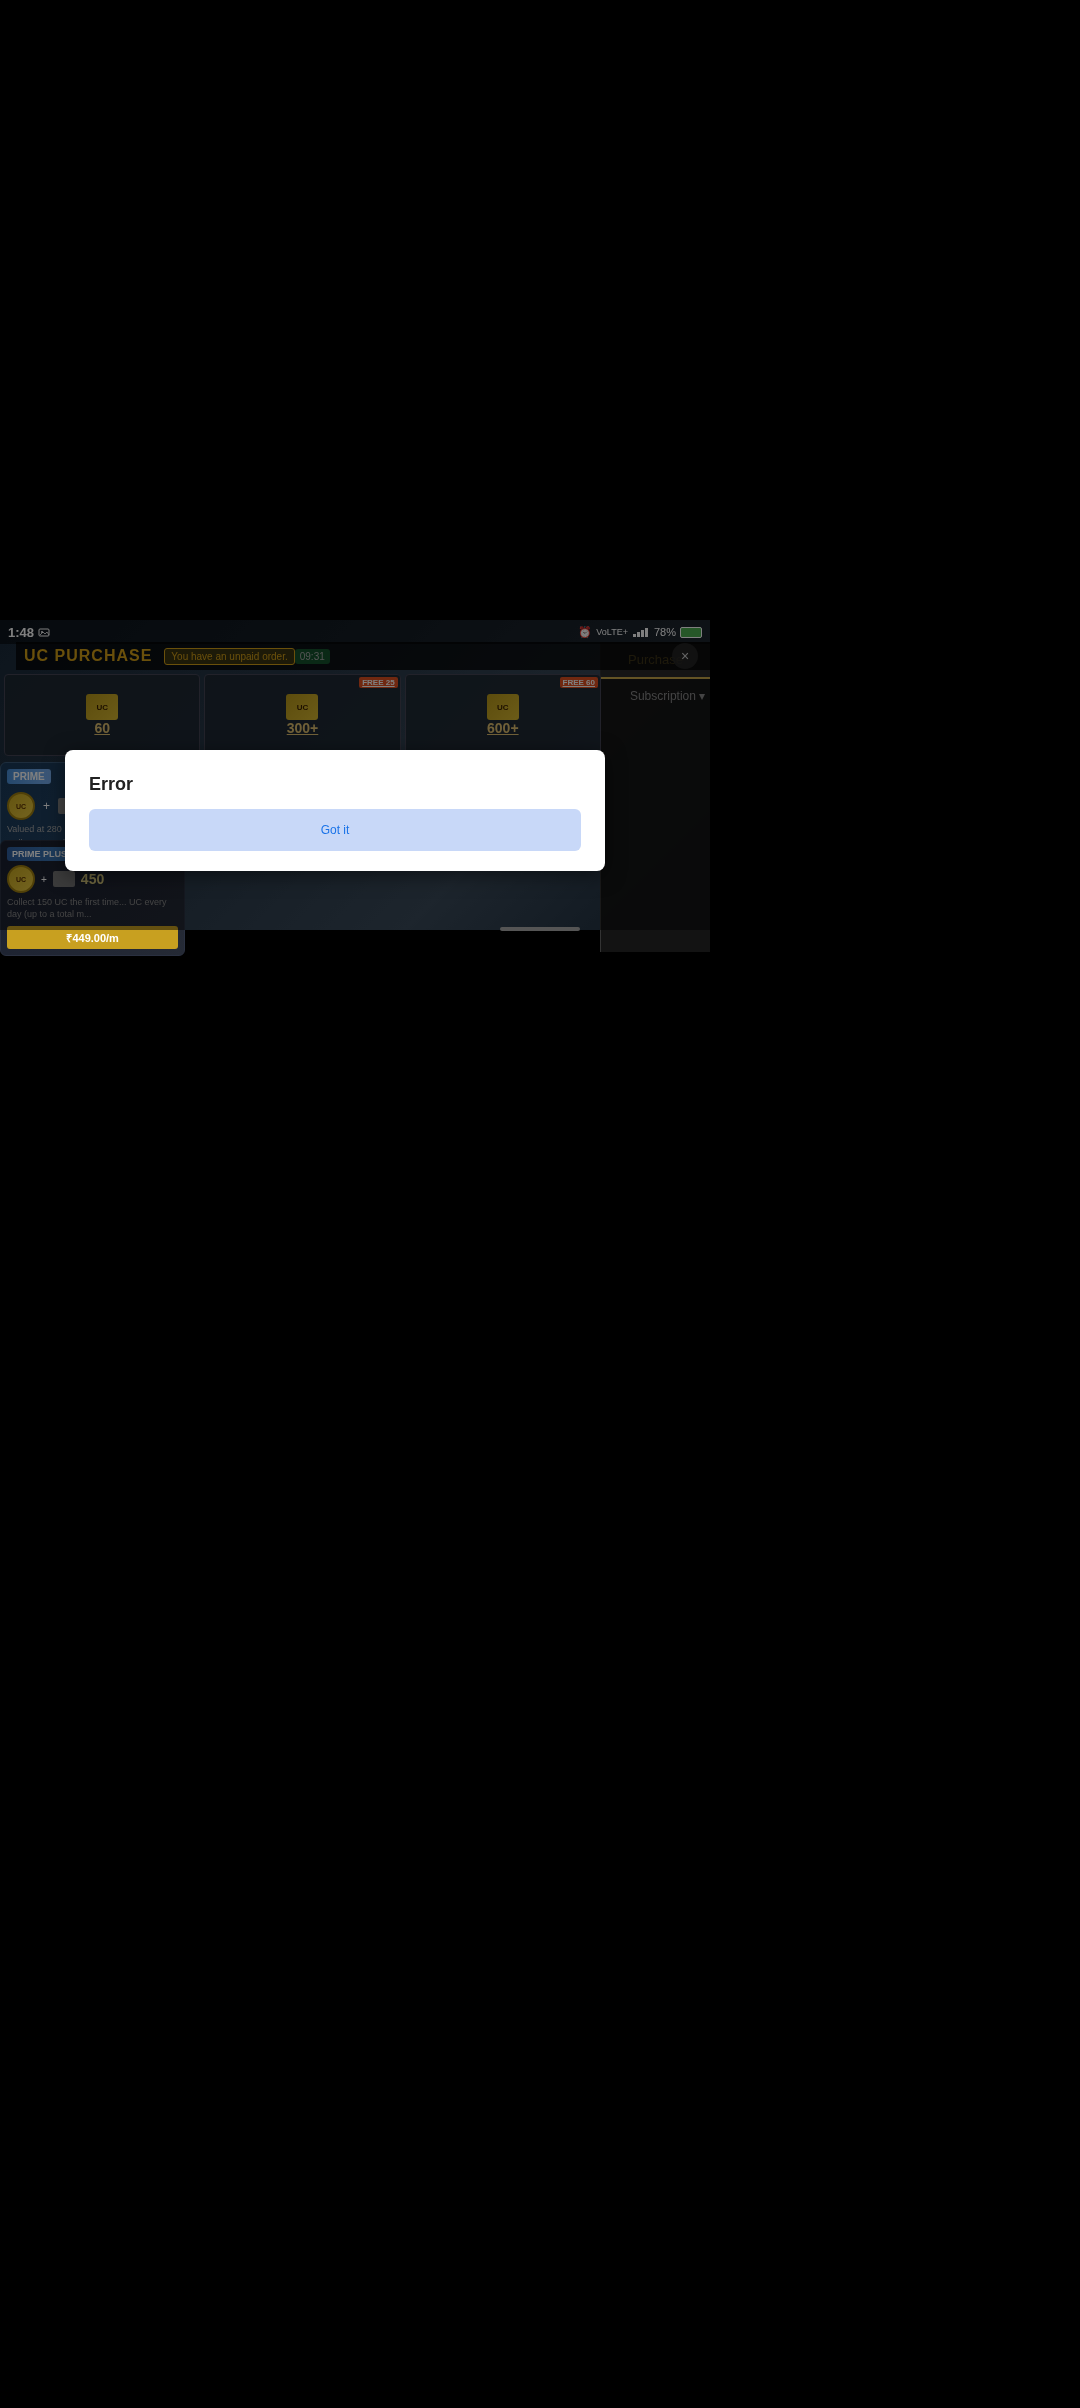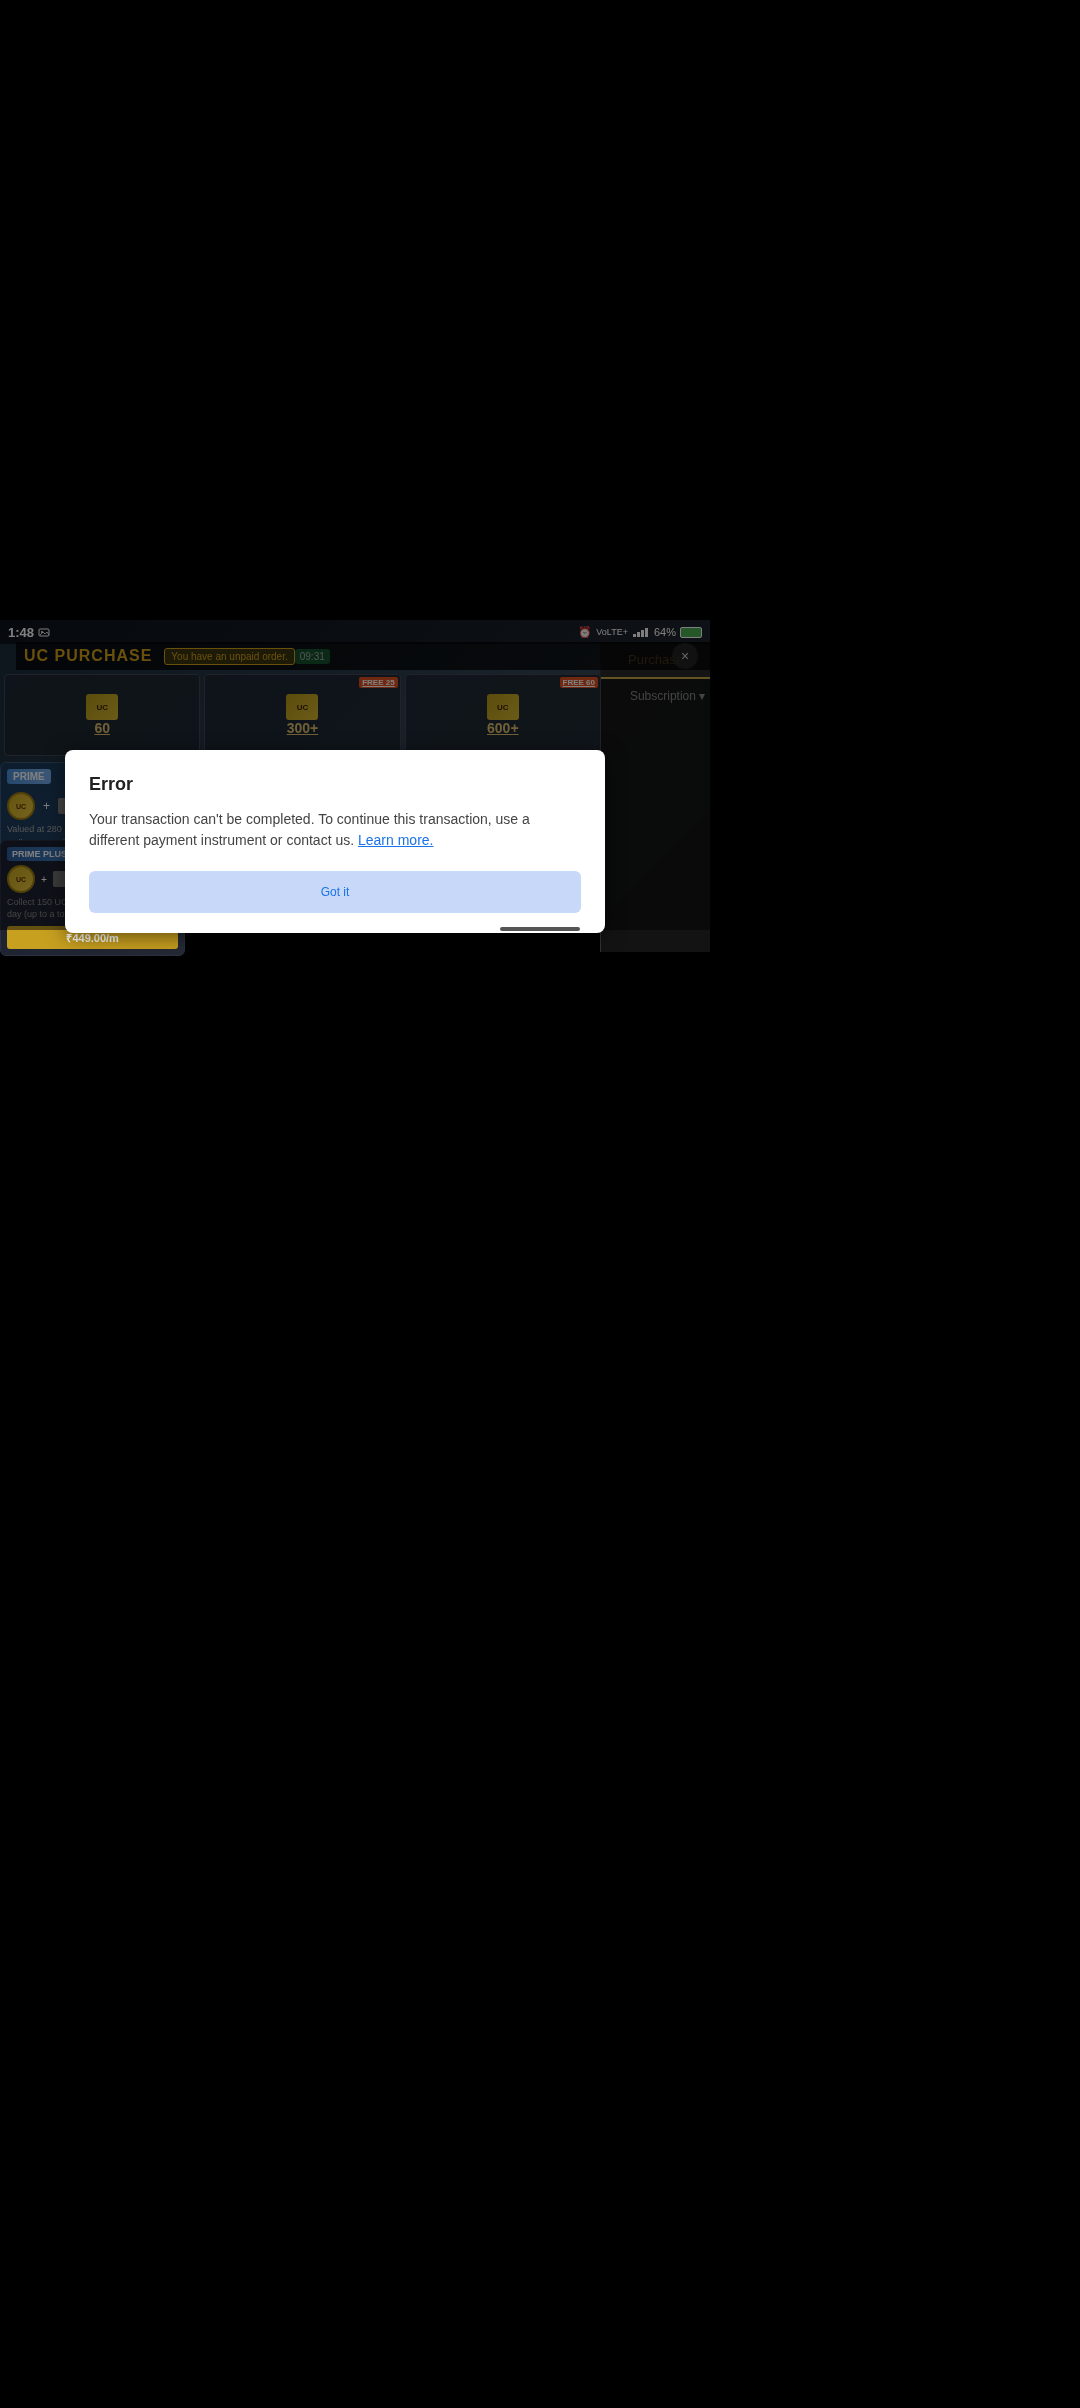--- a/index.html
+++ b/index.html
@@ -406,21 +406,21 @@
   </div>
   <div class="status-icons">
     <span>⏰</span>
     <span style="font-size:9px;">VoLTE+</span>
     <svg width="18" height="11">
       <rect x="1" y="7" width="3" height="3" fill="#fff"></rect>
       <rect x="5" y="5" width="3" height="5" fill="#fff"></rect>
       <rect x="9" y="3" width="3" height="7" fill="#fff"></rect>
       <rect x="13" y="1" width="3" height="9" fill="#fff"></rect>
     </svg>
-    <span>64%</span>
+    <span>78%</span>
     <div class="battery-bar"></div>
   </div>
 </div>
 
 <div class="uc-topbar">
   <span class="uc-title">UC PURCHASE</span>
   <span class="unpaid-notice">You have an unpaid order.</span>
   <span class="timer-badge">09:31</span>
 </div>
 
@@ -484,20 +484,16 @@
   </div>
   <div style="color:#888;font-size:9px;line-height:1.3;">Collect 150 UC the first time...
 UC every day (up to a total m...</div>
   <div style="background:#c8a020;color:#fff;font-size:11px;font-weight:bold;padding:4px 8px;border-radius:3px;text-align:center;margin-top:6px;">₹449.00/m</div>
 </div>
 
 <div class="modal-backdrop"></div>
 
 <div class="error-modal">
   <div class="error-title">Error</div>
-  <div class="error-body">
-    <span>Your transaction can't be completed. To continue this transaction, use a different payment instrument or contact us.</span>
-    <a href="#">Learn more.</a>
-  </div>
   <button class="got-it-btn">Got it</button>
 </div>
 
 <div class="scroll-indicator"></div>
 
 </body></html>

